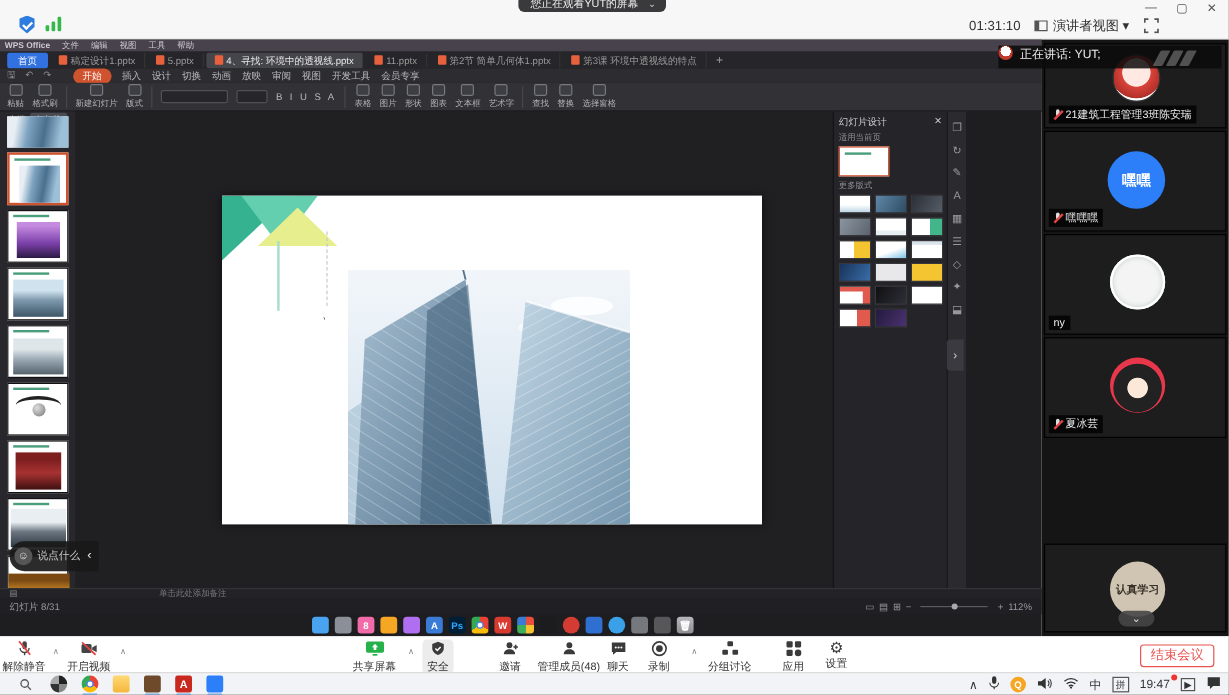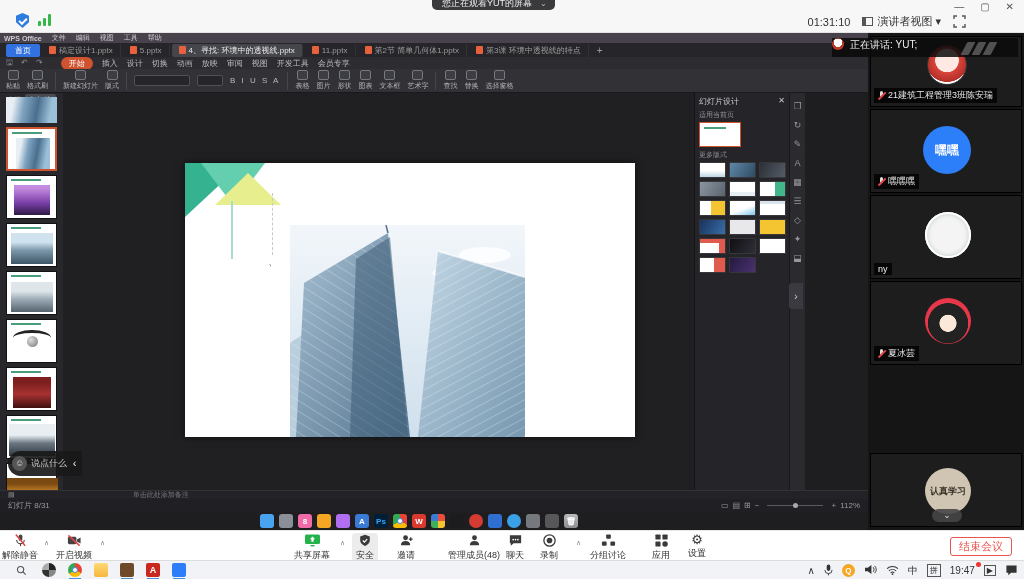--- a/index.html
+++ b/index.html
@@ -537,21 +537,21 @@
       <span>共享屏幕</span>
     </span>
     <span class="mt-chev" style="left:340px;">∧</span>
     <span class="mt-item hl" style="left:352px;">
       <svg width="14" height="15" viewBox="0 0 16 16">
           <path d="M8 1.5l5.5 2v4.2c0 3.2-2.6 5.3-5.5 6.5-2.9-1.2-5.5-3.3-5.5-6.5V3.5z" fill="#3a3a3a"></path>
           <path d="M5.5 8l1.8 1.8 3.2-3.4" stroke="#fff" stroke-width="1.4" fill="none"></path>
         </svg>
       <span>安全</span>
     </span>
-    <span class="mt-item" style="left:397px;align-items:center;">
+    <span class="mt-item" style="left:416px;align-items:center;">
       <svg width="15" height="15" viewBox="0 0 16 16">
           <circle cx="7" cy="5" r="2.6" fill="#3a3a3a"></circle>
           <path d="M2 13c0-2.8 2.2-4.4 5-4.4s5 1.6 5 4.4z" fill="#3a3a3a"></path>
           <path d="M12.5 4.5v4M10.5 6.5h4" stroke="#3a3a3a" stroke-width="1.4"></path>
         </svg>
       <span>邀请</span>
     </span>
     <span class="mt-item" style="left:448px;">
       <svg width="15" height="15" viewBox="0 0 16 16">
           <circle cx="8" cy="5" r="2.6" fill="#3a3a3a"></circle>

